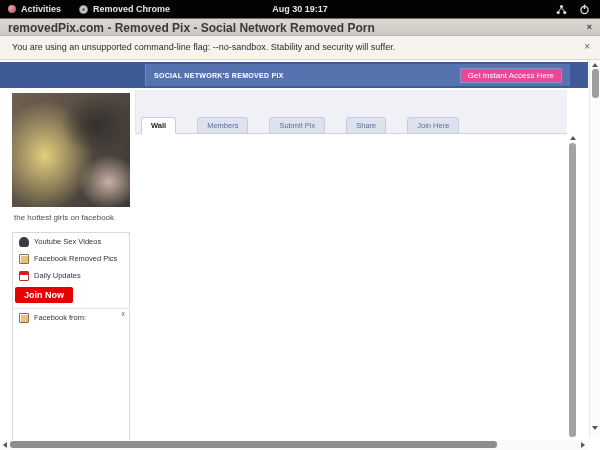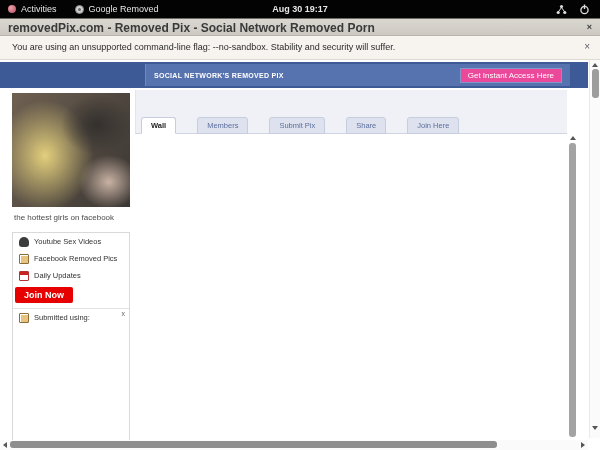--- a/index.html
+++ b/index.html
@@ -4,21 +4,21 @@
 <style>
   * { margin:0; padding:0; box-sizing:border-box; }
   html,body { width:600px; height:450px; overflow:hidden;
     font-family:"Liberation Sans", sans-serif; background:#fff; }
   .screen { position:relative; width:600px; height:450px; background:#fff; }
 
   
   .topbar { position:absolute; left:0; top:0; width:600px; height:18px; background:#030303;
     display:flex; align-items:center; justify-content:space-between; color:#e6e6e6; font-size:9px; }
   .tb-left { display:flex; align-items:center; gap:18px; padding-left:8px; }
-  .tb-item { display:flex; align-items:center; gap:5px; font-weight:normal; cursor:default; }
+  .tb-item { display:flex; align-items:center; gap:5px; font-weight:bold; cursor:default; }
   .act-dot { width:8px; height:8px; border-radius:50%;
     background:radial-gradient(circle at 35% 35%, #e9a0ab, #b24d5e); }
   .chrome-ic { width:9px; height:9px; border-radius:50%; background:#cfcfcf;
     border:1px solid #8a8a8a; position:relative; }
   .chrome-ic::after { content:""; position:absolute; left:2px; top:2px; width:3px; height:3px;
     border-radius:50%; background:#6a6a6a; }
   .tb-clock { position:absolute; left:50%; transform:translateX(-50%); font-weight:bold; }
   .tb-right { display:flex; align-items:center; gap:12px; padding-right:10px; }
   .tray-svg { display:block; }
 
@@ -118,21 +118,21 @@
 <div class="screen">
 
   <div class="topbar">
     <div class="tb-left">
       <span class="tb-item">
         <span class="act-dot"></span>
         <span>Activities</span>
       </span>
       <span class="tb-item">
         <span class="chrome-ic"></span>
-        <span>Google Removed</span>
+        <span>Removed Chrome</span>
       </span>
     </div>
     <div class="tb-clock">Aug 30  19:17</div>
     <div class="tb-right">
       <svg class="tray-svg" width="11" height="11" viewBox="0 0 11 11">
         <circle cx="5.5" cy="2.5" r="1.6" fill="#ddd"></circle>
         <circle cx="2.2" cy="8.5" r="1.6" fill="#ddd"></circle>
         <circle cx="8.8" cy="8.5" r="1.6" fill="#ddd"></circle>
         <path d="M5.5 3.5 L2.2 8 M5.5 3.5 L8.8 8" stroke="#ddd" stroke-width="1"></path>
       </svg>
@@ -183,21 +183,21 @@
       <span class="mi ic-photo"></span>
       <span>Facebook Removed Pics</span>
     </div>
     <div class="menu-row">
       <span class="mi ic-cal"></span>
       <span>Daily Updates</span>
     </div>
     <span class="join-btn">Join Now</span>
     <div class="submitted-row">
       <span class="mi ic-photo"></span>
-      <span>Submitted using:</span>
+      <span>Facebook from:</span>
       <span class="close-x">x</span>
     </div>
   </div>
 
   <div class="v-scroll-outer">
     <span class="arr arr-up"></span>
     <span class="thumb"></span>
     <span class="arr arr-down"></span>
   </div>
 

